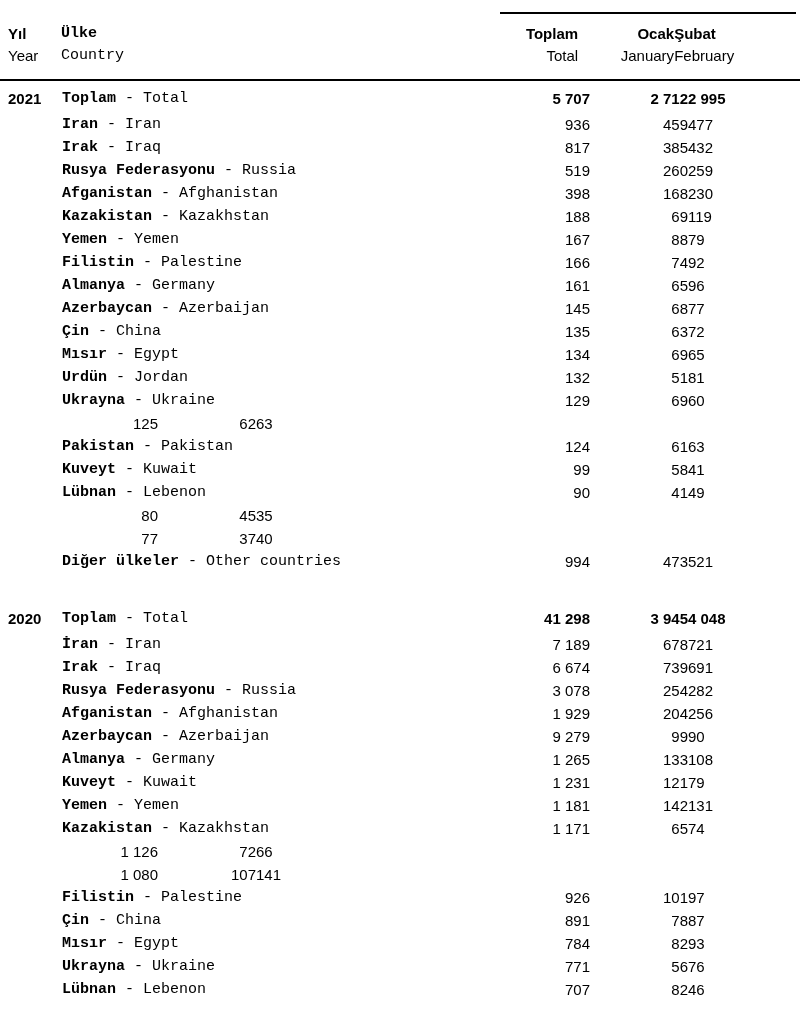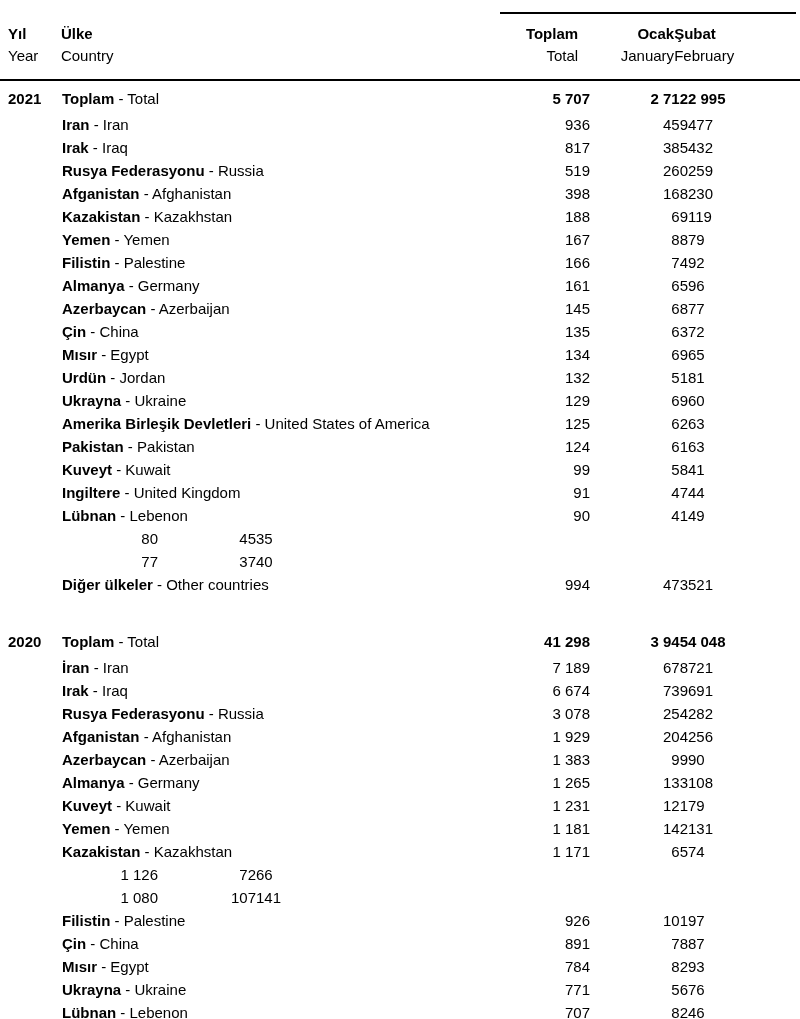--- a/index.html
+++ b/index.html
@@ -26,21 +26,21 @@
   }
   .hdr-tr { font-weight: bold; line-height: 22px; }
   .hdr-en { font-weight: normal; line-height: 22px; }
 
   .header-rule {
     height: 0;
     border-top: 2px solid #000000;
   }
 
   .col-year    { width: 54px; }
-  .col-country { width: 432px; }
+  .col-country { width: 432px; font-family: Liberation Mono, monospace; }
   .col-total   { width: 96px;  text-align: right; }
   .col-jan     { width: 98px;  text-align: right; }
   .col-feb     { width: 104px; text-align: left; }
 
   .table-body { padding: 6px 8px 0 8px; }
 
   .section { }
   .section + .section { margin-top: 34px; }
 
   .row {
@@ -183,45 +183,37 @@
         </div>
         <div class="row">
           <div class="col-year year-cell"></div>
           <div class="col-country"><span class="tr-name">Ukrayna</span><span class="en-name"> - Ukraine</span></div>
           <div class="col-total num">129</div>
           <div class="col-jan num">69</div>
           <div class="col-feb num">60</div>
         </div>
         <div class="row">
           <div class="col-year year-cell"></div>
-          <div class="col-country"><span class="tr-name">Amerika Birleşik Devletleri</span><span class="en-name"> - United States of America</span></div>
           <div class="col-total num">125</div>
           <div class="col-jan num">62</div>
           <div class="col-feb num">63</div>
         </div>
         <div class="row">
           <div class="col-year year-cell"></div>
           <div class="col-country"><span class="tr-name">Pakistan</span><span class="en-name"> - Pakistan</span></div>
           <div class="col-total num">124</div>
           <div class="col-jan num">61</div>
           <div class="col-feb num">63</div>
         </div>
         <div class="row">
           <div class="col-year year-cell"></div>
           <div class="col-country"><span class="tr-name">Kuveyt</span><span class="en-name"> - Kuwait</span></div>
           <div class="col-total num">99</div>
           <div class="col-jan num">58</div>
           <div class="col-feb num">41</div>
-        </div>
-        <div class="row">
-          <div class="col-year year-cell"></div>
-          <div class="col-country"><span class="tr-name">Ingiltere</span><span class="en-name"> - United Kingdom</span></div>
-          <div class="col-total num">91</div>
-          <div class="col-jan num">47</div>
-          <div class="col-feb num">44</div>
         </div>
         <div class="row">
           <div class="col-year year-cell"></div>
           <div class="col-country"><span class="tr-name">Lübnan</span><span class="en-name"> - Lebenon</span></div>
           <div class="col-total num">90</div>
           <div class="col-jan num">41</div>
           <div class="col-feb num">49</div>
         </div>
         <div class="row">
           <div class="col-year year-cell"></div>
@@ -275,21 +267,21 @@
         <div class="row">
           <div class="col-year year-cell"></div>
           <div class="col-country"><span class="tr-name">Afganistan</span><span class="en-name"> - Afghanistan</span></div>
           <div class="col-total num">1 929</div>
           <div class="col-jan num">204</div>
           <div class="col-feb num">256</div>
         </div>
         <div class="row">
           <div class="col-year year-cell"></div>
           <div class="col-country"><span class="tr-name">Azerbaycan</span><span class="en-name"> - Azerbaijan</span></div>
-          <div class="col-total num">1 383</div>
+          <div class="col-total num">9 279</div>
           <div class="col-jan num">99</div>
           <div class="col-feb num">90</div>
         </div>
         <div class="row">
           <div class="col-year year-cell"></div>
           <div class="col-country"><span class="tr-name">Almanya</span><span class="en-name"> - Germany</span></div>
           <div class="col-total num">1 265</div>
           <div class="col-jan num">133</div>
           <div class="col-feb num">108</div>
         </div>

